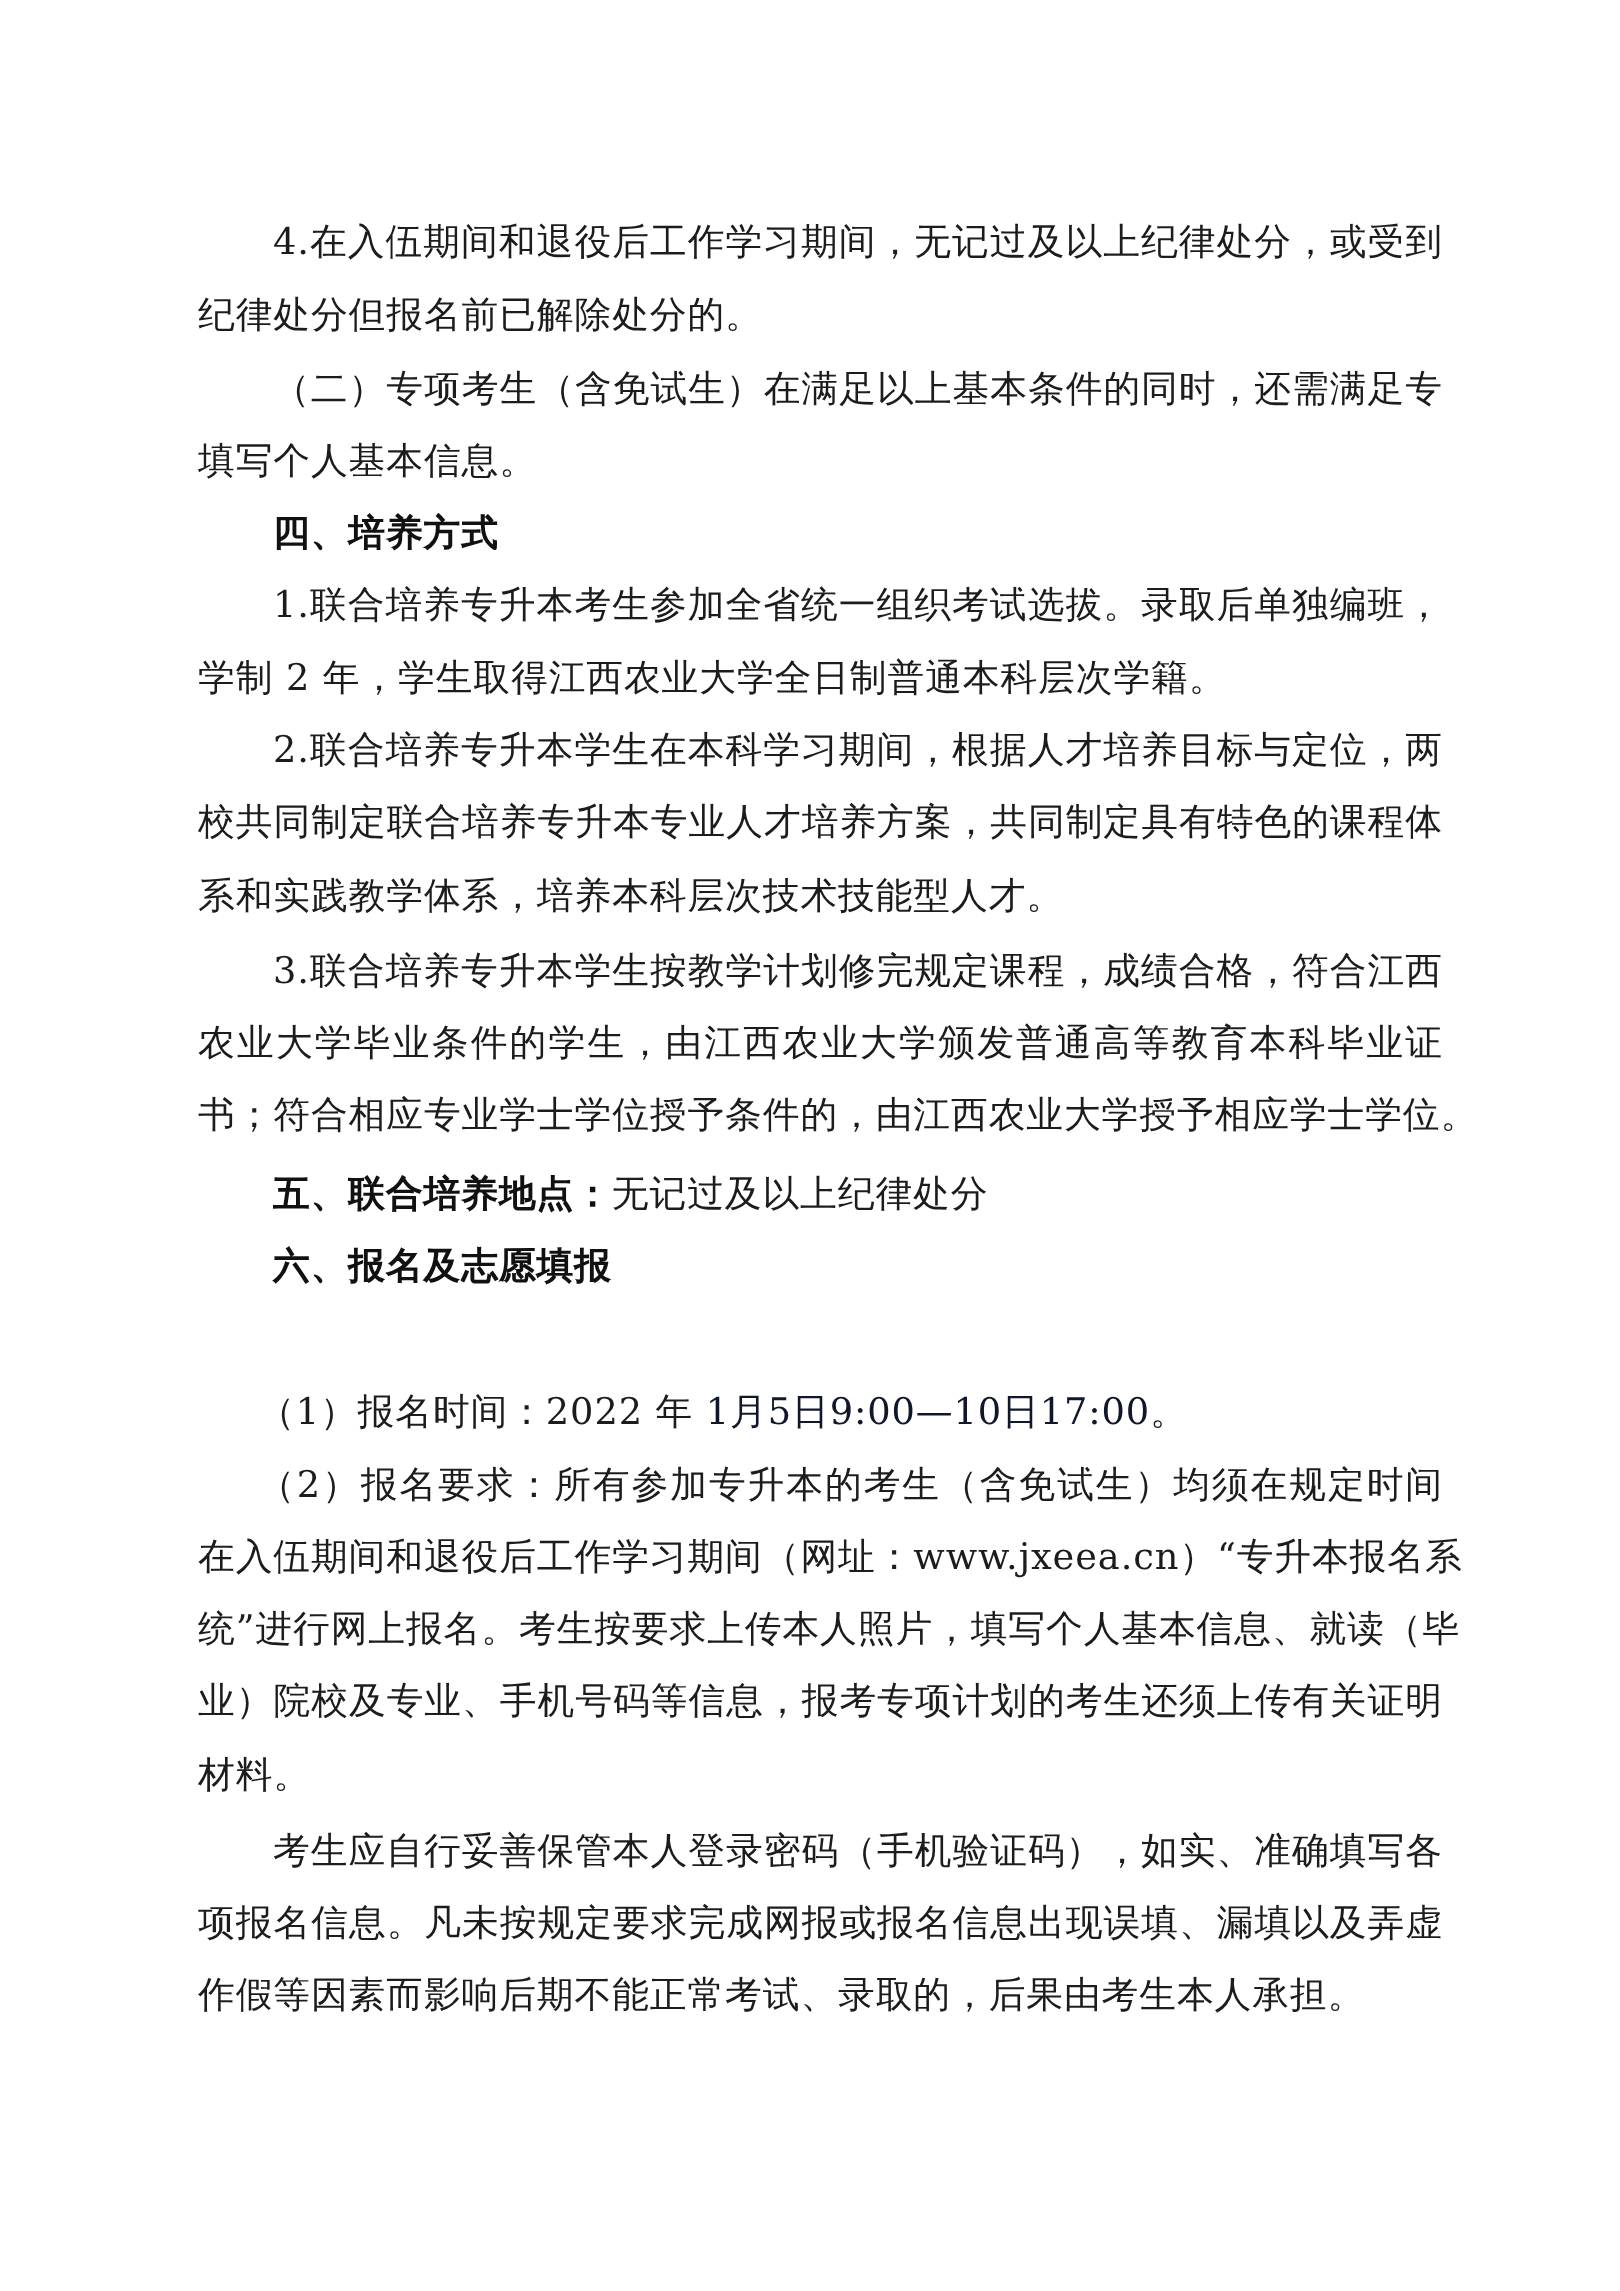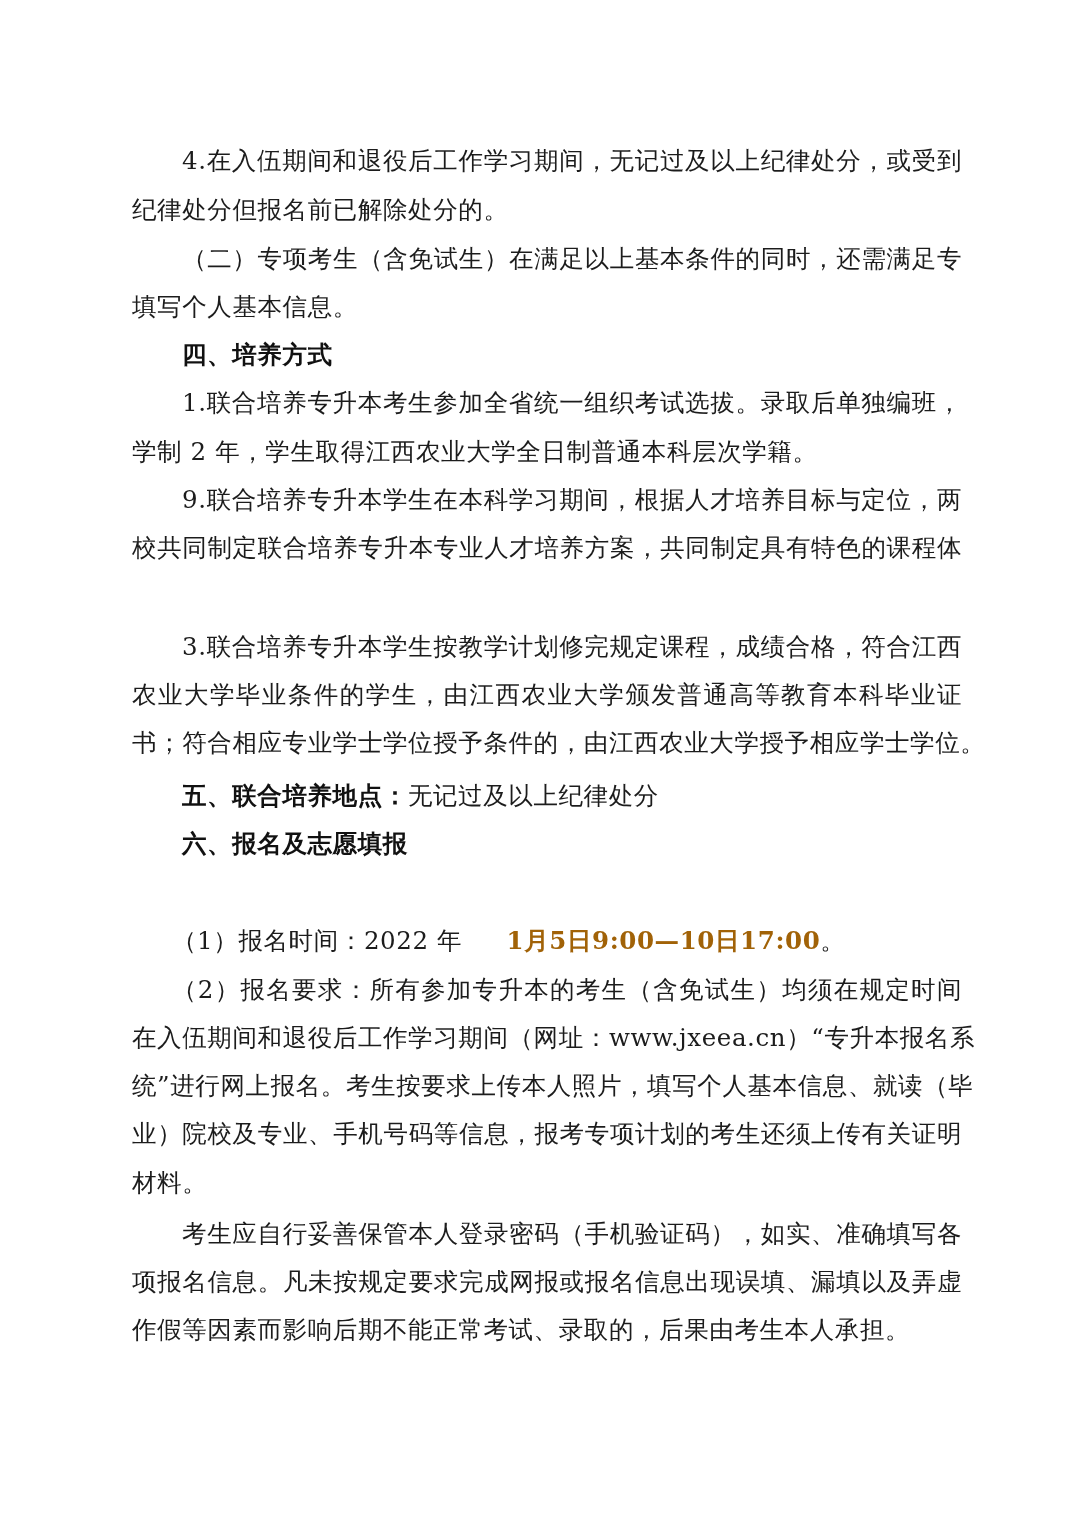--- a/index.html
+++ b/index.html
@@ -36,40 +36,41 @@
   .line.indent { left: 178px; width: 780px; }
   .line.justify {
     text-align: justify;
     text-align-last: justify;
   }
   .heading {
     font-family: "DejaVu Sans", "Liberation Sans", sans-serif;
     font-weight: bold;
     color: #111111;
   }
-  .bold { font-weight: bold; color: #a16207; margin-left: 36px; }
+  .bold { font-weight: normal; color: #0f172a; }
 </style>
 </head>
 <body>
 
 <div class="page">
 
   <div class="line indent justify" style="top:141px">4.在入伍期间和退役后工作学习期间，无记过及以上纪律处分，或受到</div>
   <div class="line" style="top:190px">纪律处分但报名前已解除处分的。</div>
 
   <div class="line indent justify" style="top:239px">（二）专项考生（含免试生）在满足以上基本条件的同时，还需满足专</div>
   <div class="line" style="top:287px">填写个人基本信息。</div>
 
   <div class="line indent heading" style="top:335px">四、培养方式</div>
 
   <div class="line indent justify" style="top:383px">1.联合培养专升本考生参加全省统一组织考试选拔。录取后单独编班，</div>
   <div class="line" style="top:432px">学制 2 年，学生取得江西农业大学全日制普通本科层次学籍。</div>
 
-  <div class="line indent justify" style="top:480px">9.联合培养专升本学生在本科学习期间，根据人才培养目标与定位，两</div>
+  <div class="line indent justify" style="top:480px">2.联合培养专升本学生在本科学习期间，根据人才培养目标与定位，两</div>
   <div class="line justify" style="top:528px">校共同制定联合培养专升本专业人才培养方案，共同制定具有特色的课程体</div>
+  <div class="line" style="top:577px">系和实践教学体系，培养本科层次技术技能型人才。</div>
 
   <div class="line indent justify" style="top:627px">3.联合培养专升本学生按教学计划修完规定课程，成绩合格，符合江西</div>
   <div class="line justify" style="top:675px">农业大学毕业条件的学生，由江西农业大学颁发普通高等教育本科毕业证</div>
   <div class="line justify" style="top:723px">书；符合相应专业学士学位授予条件的，由江西农业大学授予相应学士学位。</div>
 
   <div class="line indent" style="top:776px">
     <span class="heading">五、联合培养地点：</span><span>无记过及以上纪律处分</span>
   </div>
 
   <div class="line indent heading" style="top:824px">六、报名及志愿填报</div>

